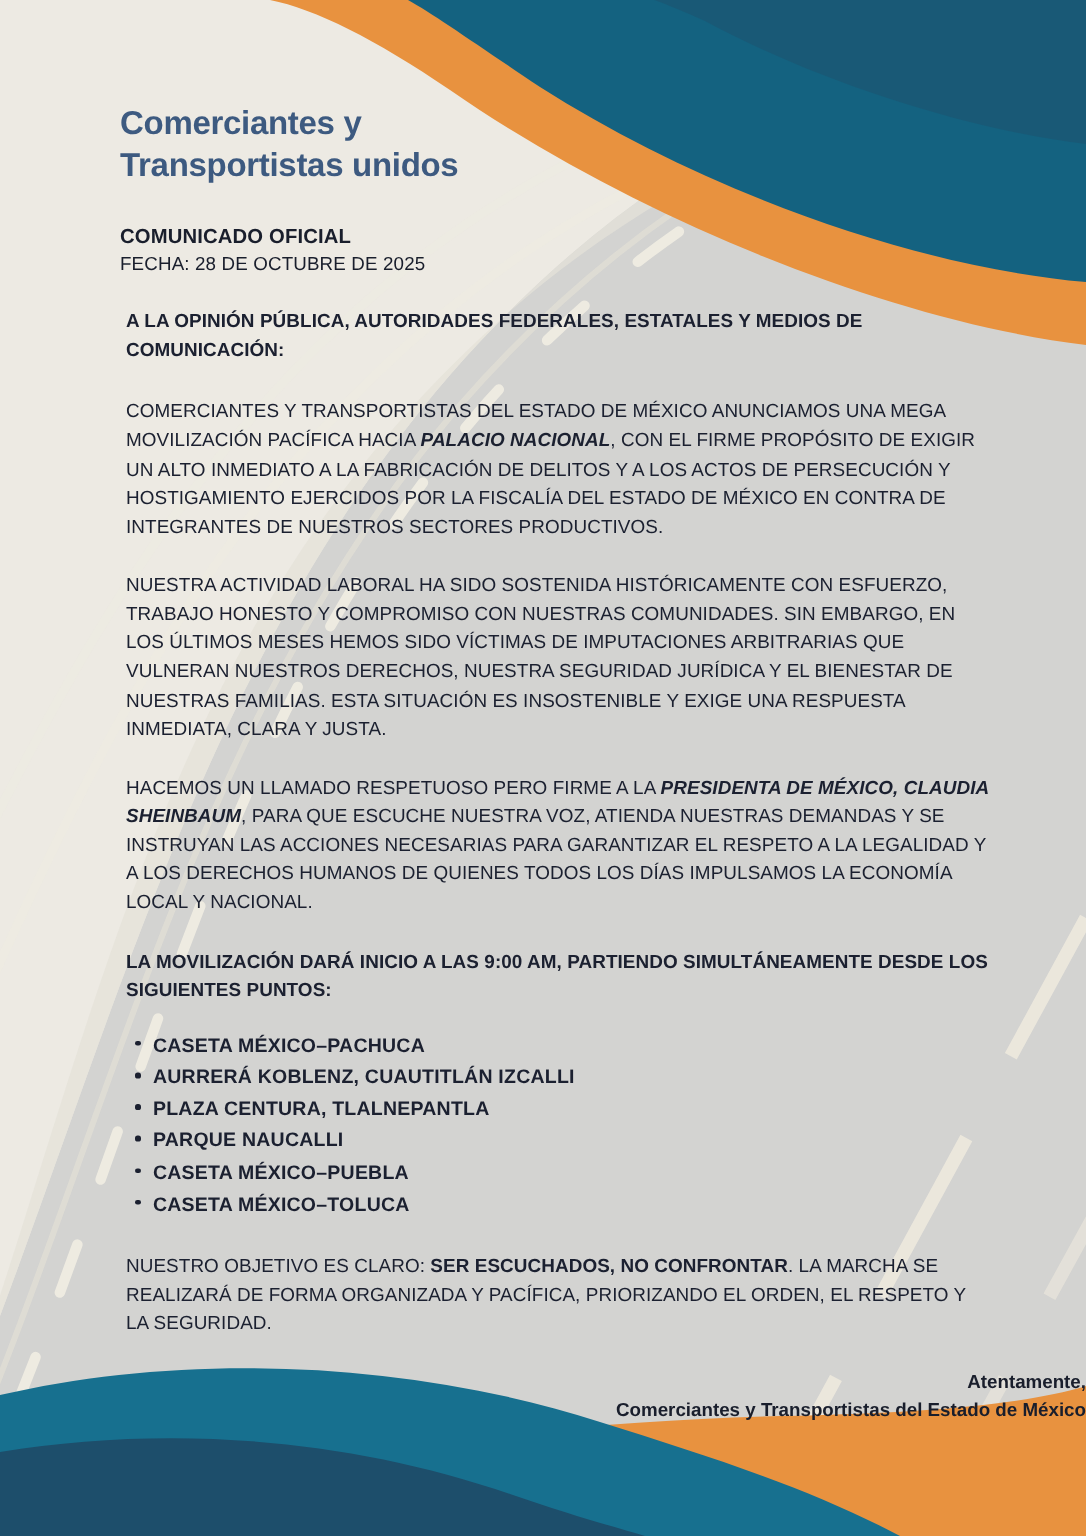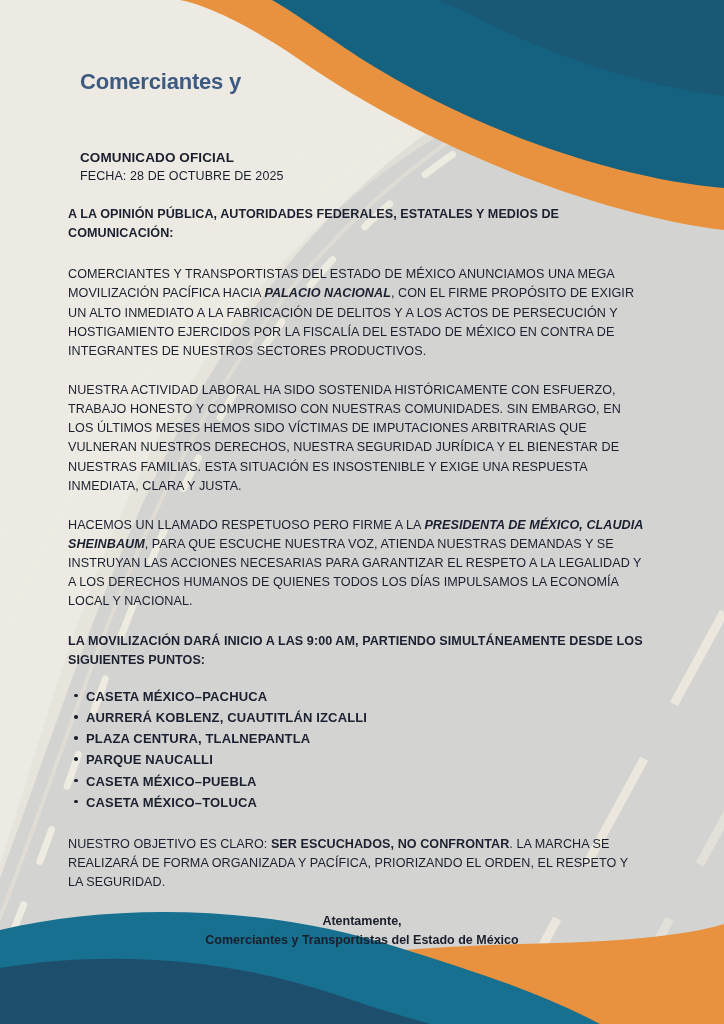--- a/index.html
+++ b/index.html
@@ -23,21 +23,21 @@
   .kicker{
     position:absolute;left:80px;top:150px;
     color:#191e2c;font-weight:bold;font-size:13.5px;letter-spacing:0.1px;
   }
   .datum{
     position:absolute;left:80px;top:169px;
     color:#191e2c;font-size:12.5px;letter-spacing:0.1px;text-align:right;
   }
 
   .body{
-    position:absolute;left:68px;top:205px;width:578px;
+    position:absolute;left:84px;top:205px;width:578px;
     color:#1b2030;font-size:12.6px;line-height:1.52;
     letter-spacing:0.05px;
   }
   .addr{font-weight:bold;margin-bottom:22px;}
   .para{margin-bottom:20px;}
   .para b,.addr b{font-weight:bold;font-style:italic;}
   .lead{font-weight:bold;margin-bottom:16px;}
 
   ul.points{list-style:none;margin:0 0 22px 0;padding:0 0 0 18px;}
   ul.points li{
@@ -46,21 +46,21 @@
   }
   ul.points li:before{
     content:"";position:absolute;left:-12px;top:8px;
     width:3.5px;height:3.5px;border-radius:50%;background:#1b2030;
   }
 
   .closing{margin-bottom:26px;}
 
   .sign{
     position:absolute;left:0;top:912px;width:724px;
-    text-align:center;color:#191e2c;
+    text-align:right;color:#191e2c;
     font-weight:bold;font-size:12.5px;line-height:1.55;
   }
 </style>
 </head>
 <body>
 
 <svg id="bg" viewBox="0 0 724 1024" preserveAspectRatio="none">
   <rect x="0" y="0" width="724" height="1024" fill="#edeae3"></rect>
 
   <g>
@@ -97,20 +97,21 @@
   <path d="M0,1024 L 0,930 C 120,902 270,906 400,948
            C 470,970 540,992 600,1024 Z" fill="#17708f"></path>
   <path d="M0,1024 L 0,968 C 110,950 230,958 340,996
            C 380,1010 410,1018 430,1024 Z" fill="#1d4e6b"></path>
 </svg>
 
 <div class="content">
 
   <div class="title">
     <div>Comerciantes y</div>
+    <div>Transportistas unidos</div>
   </div>
 
   <div class="kicker">COMUNICADO OFICIAL</div>
   <div class="datum">FECHA: 28 DE OCTUBRE DE 2025</div>
 
   <div class="body">
 
     <div class="addr">A LA OPINIÓN PÚBLICA, AUTORIDADES FEDERALES, ESTATALES Y MEDIOS DE COMUNICACIÓN:</div>
 
     <div class="para"><span>COMERCIANTES Y TRANSPORTISTAS DEL ESTADO DE MÉXICO ANUNCIAMOS UNA MEGA MOVILIZACIÓN PACÍFICA HACIA </span><b>PALACIO NACIONAL</b><span>, CON EL FIRME PROPÓSITO DE EXIGIR UN ALTO INMEDIATO A LA FABRICACIÓN DE DELITOS Y A LOS ACTOS DE PERSECUCIÓN Y HOSTIGAMIENTO EJERCIDOS POR LA FISCALÍA DEL ESTADO DE MÉXICO EN CONTRA DE INTEGRANTES DE NUESTROS SECTORES PRODUCTIVOS.</span></div>

